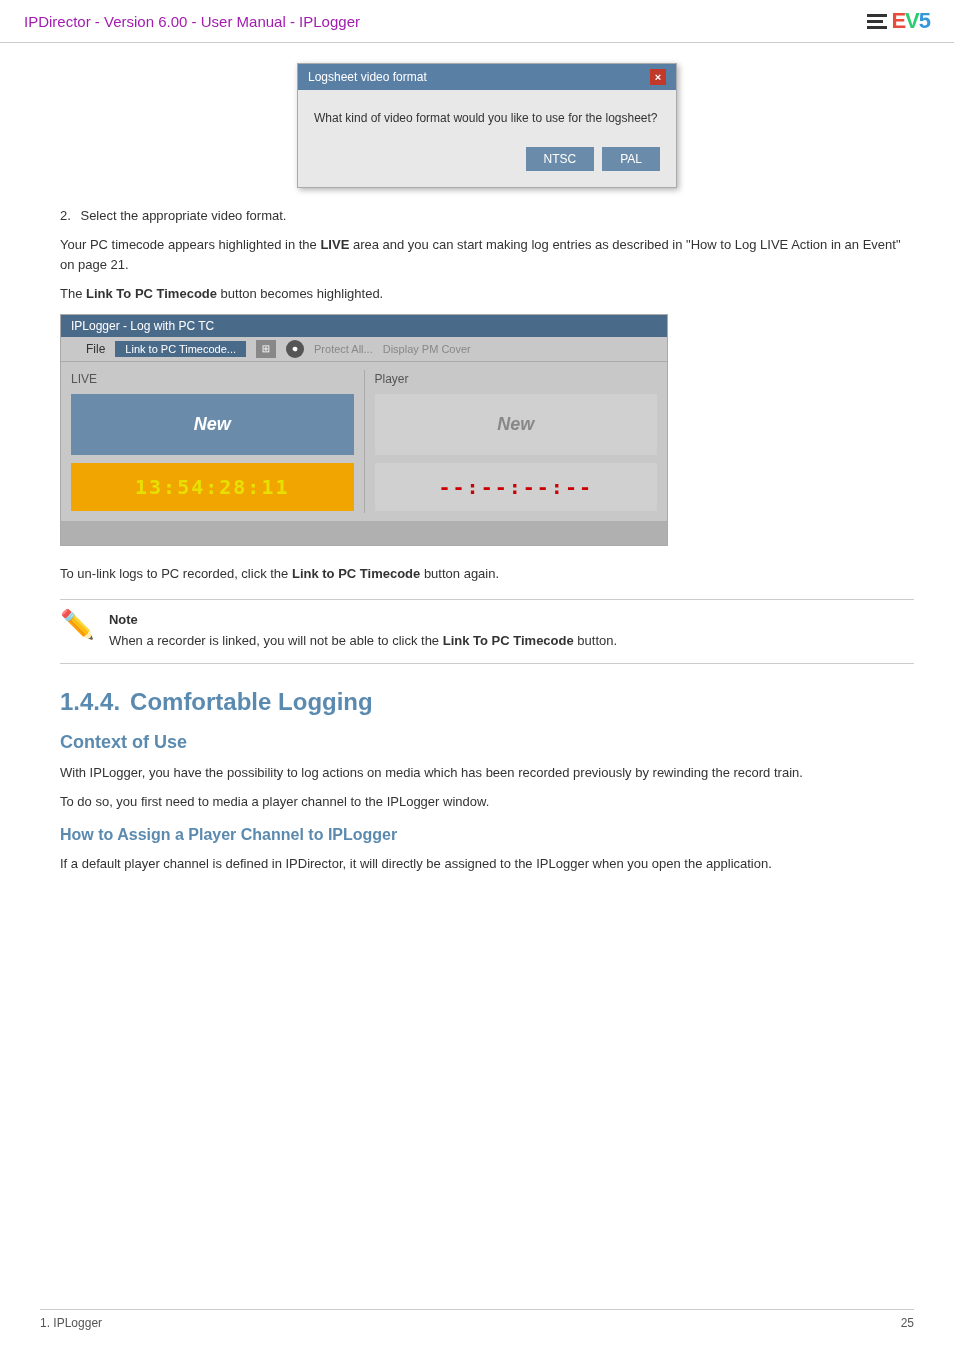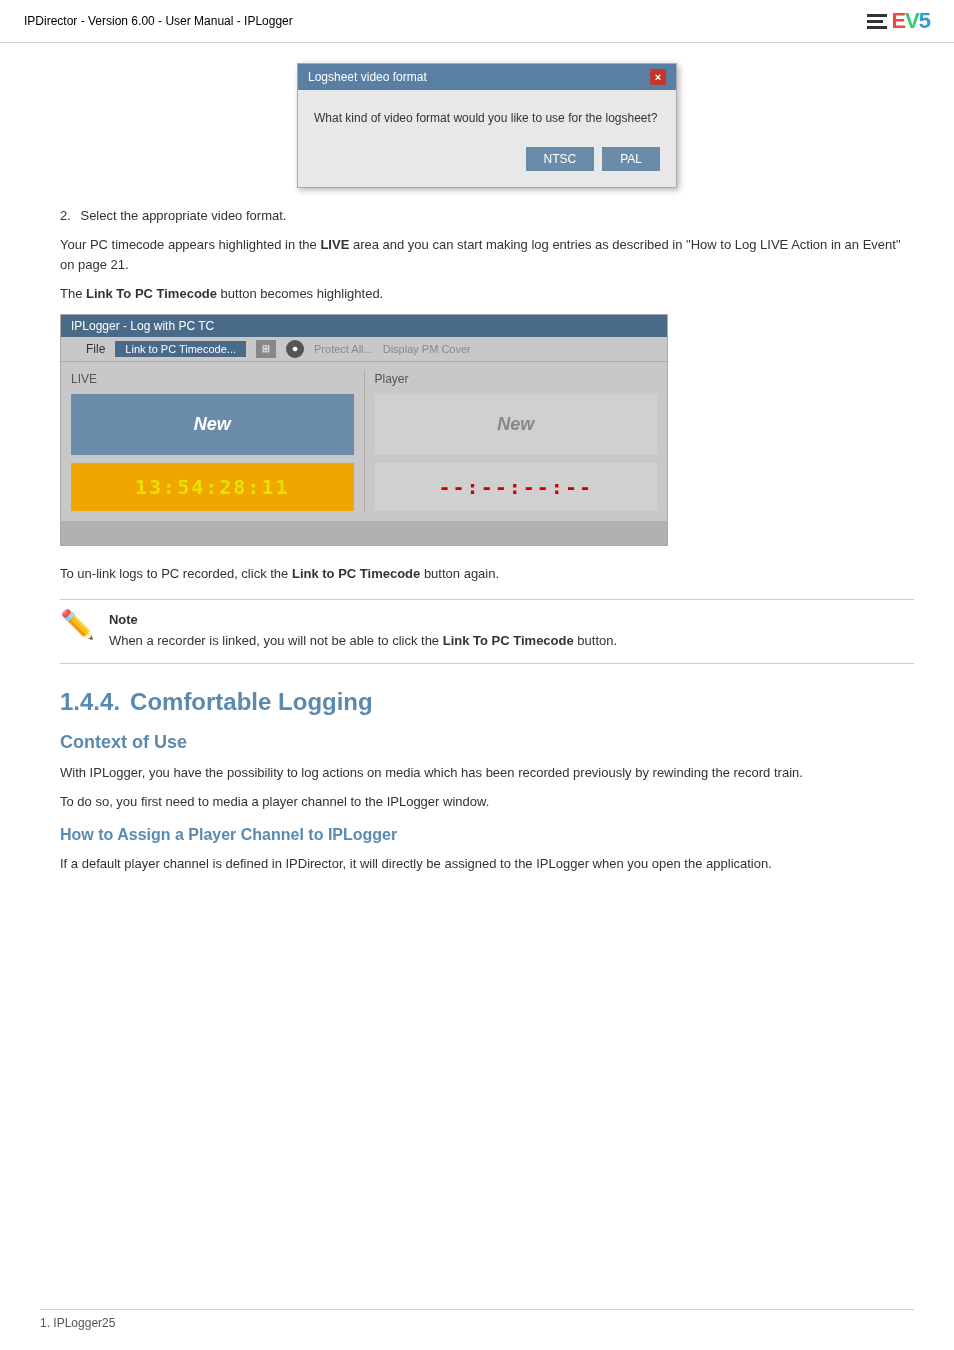--- a/index.html
+++ b/index.html
@@ -15,22 +15,22 @@
 
     
     .header {
       display: flex;
       justify-content: space-between;
       align-items: center;
       padding: 8px 24px 8px 24px;
       border-bottom: 1px solid #ccc;
     }
     .header-title {
-      font-size: 12px;
-      color: #000000;
+      font-size: 15px;
+      color: #a21caf;
     }
     .logo {
       display: flex;
       align-items: center;
       gap: 0;
     }
     .logo-lines {
       display: flex;
       flex-direction: column;
       gap: 3px;
@@ -317,20 +317,21 @@
       font-family: Arial, sans-serif;
     }
 
     
     .page-footer {
       position: absolute;
       bottom: 20px;
       left: 40px;
       right: 40px;
       display: flex;
+      justify-content: space-between;
       border-top: 1px solid #ccc;
       padding-top: 6px;
       font-size: 12px;
       color: #555;
     }
   </style>
 </head>
 <body>
 
 <div class="header">

